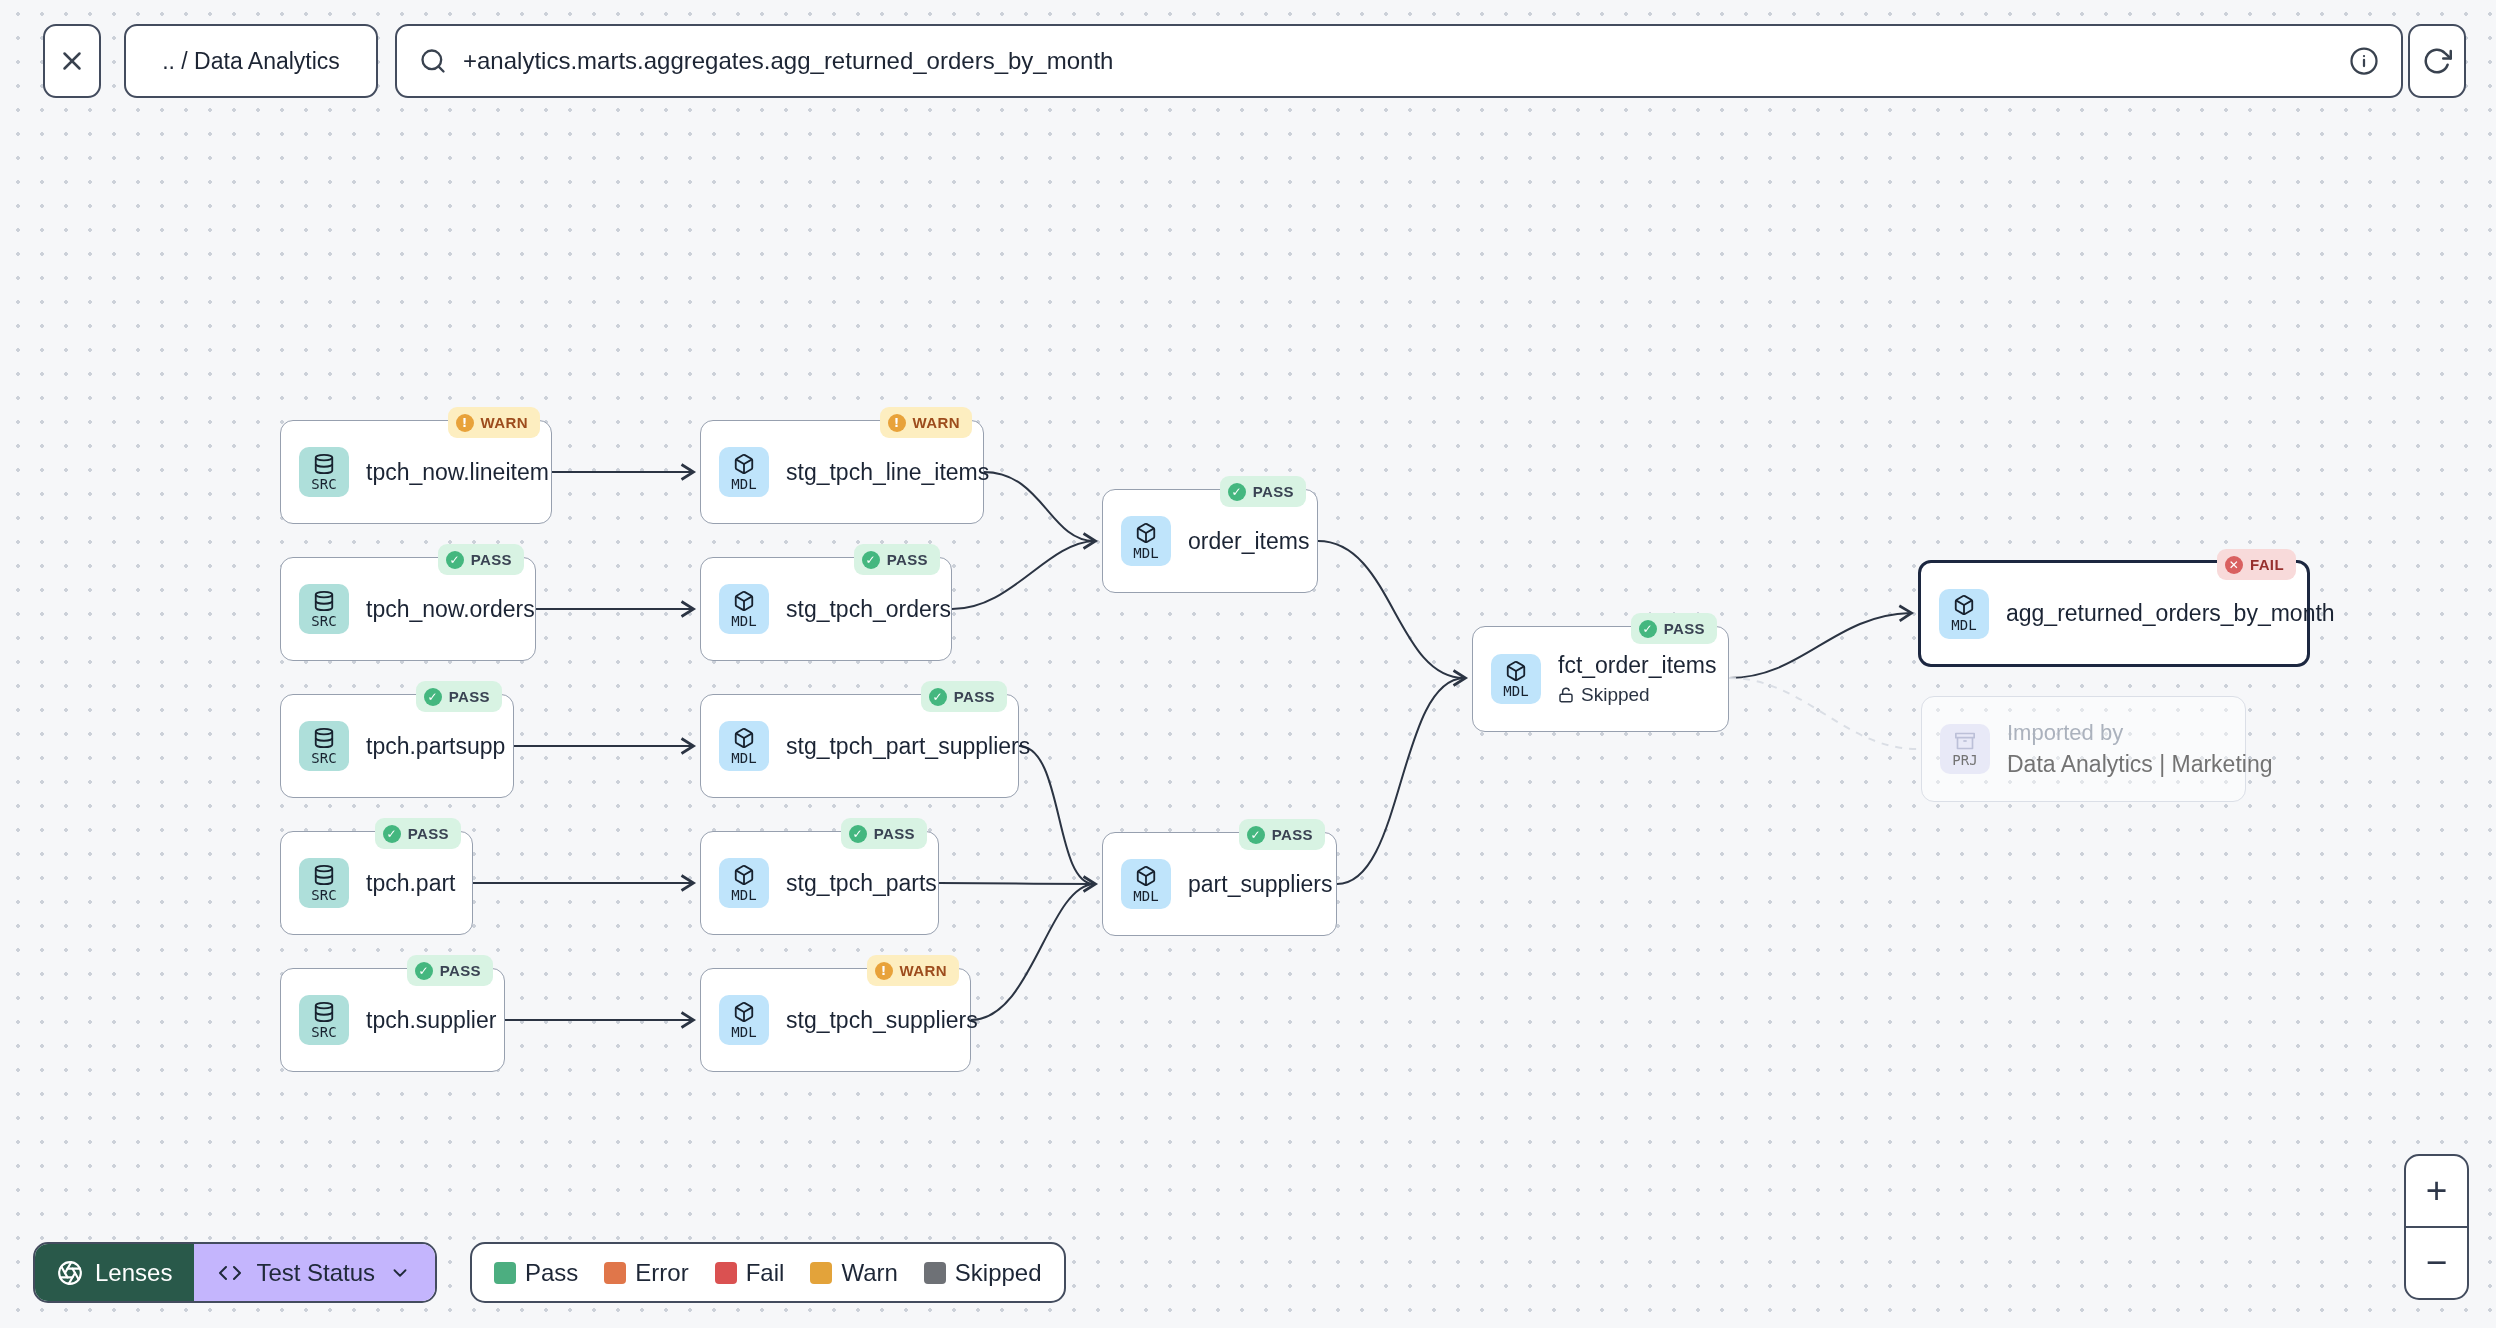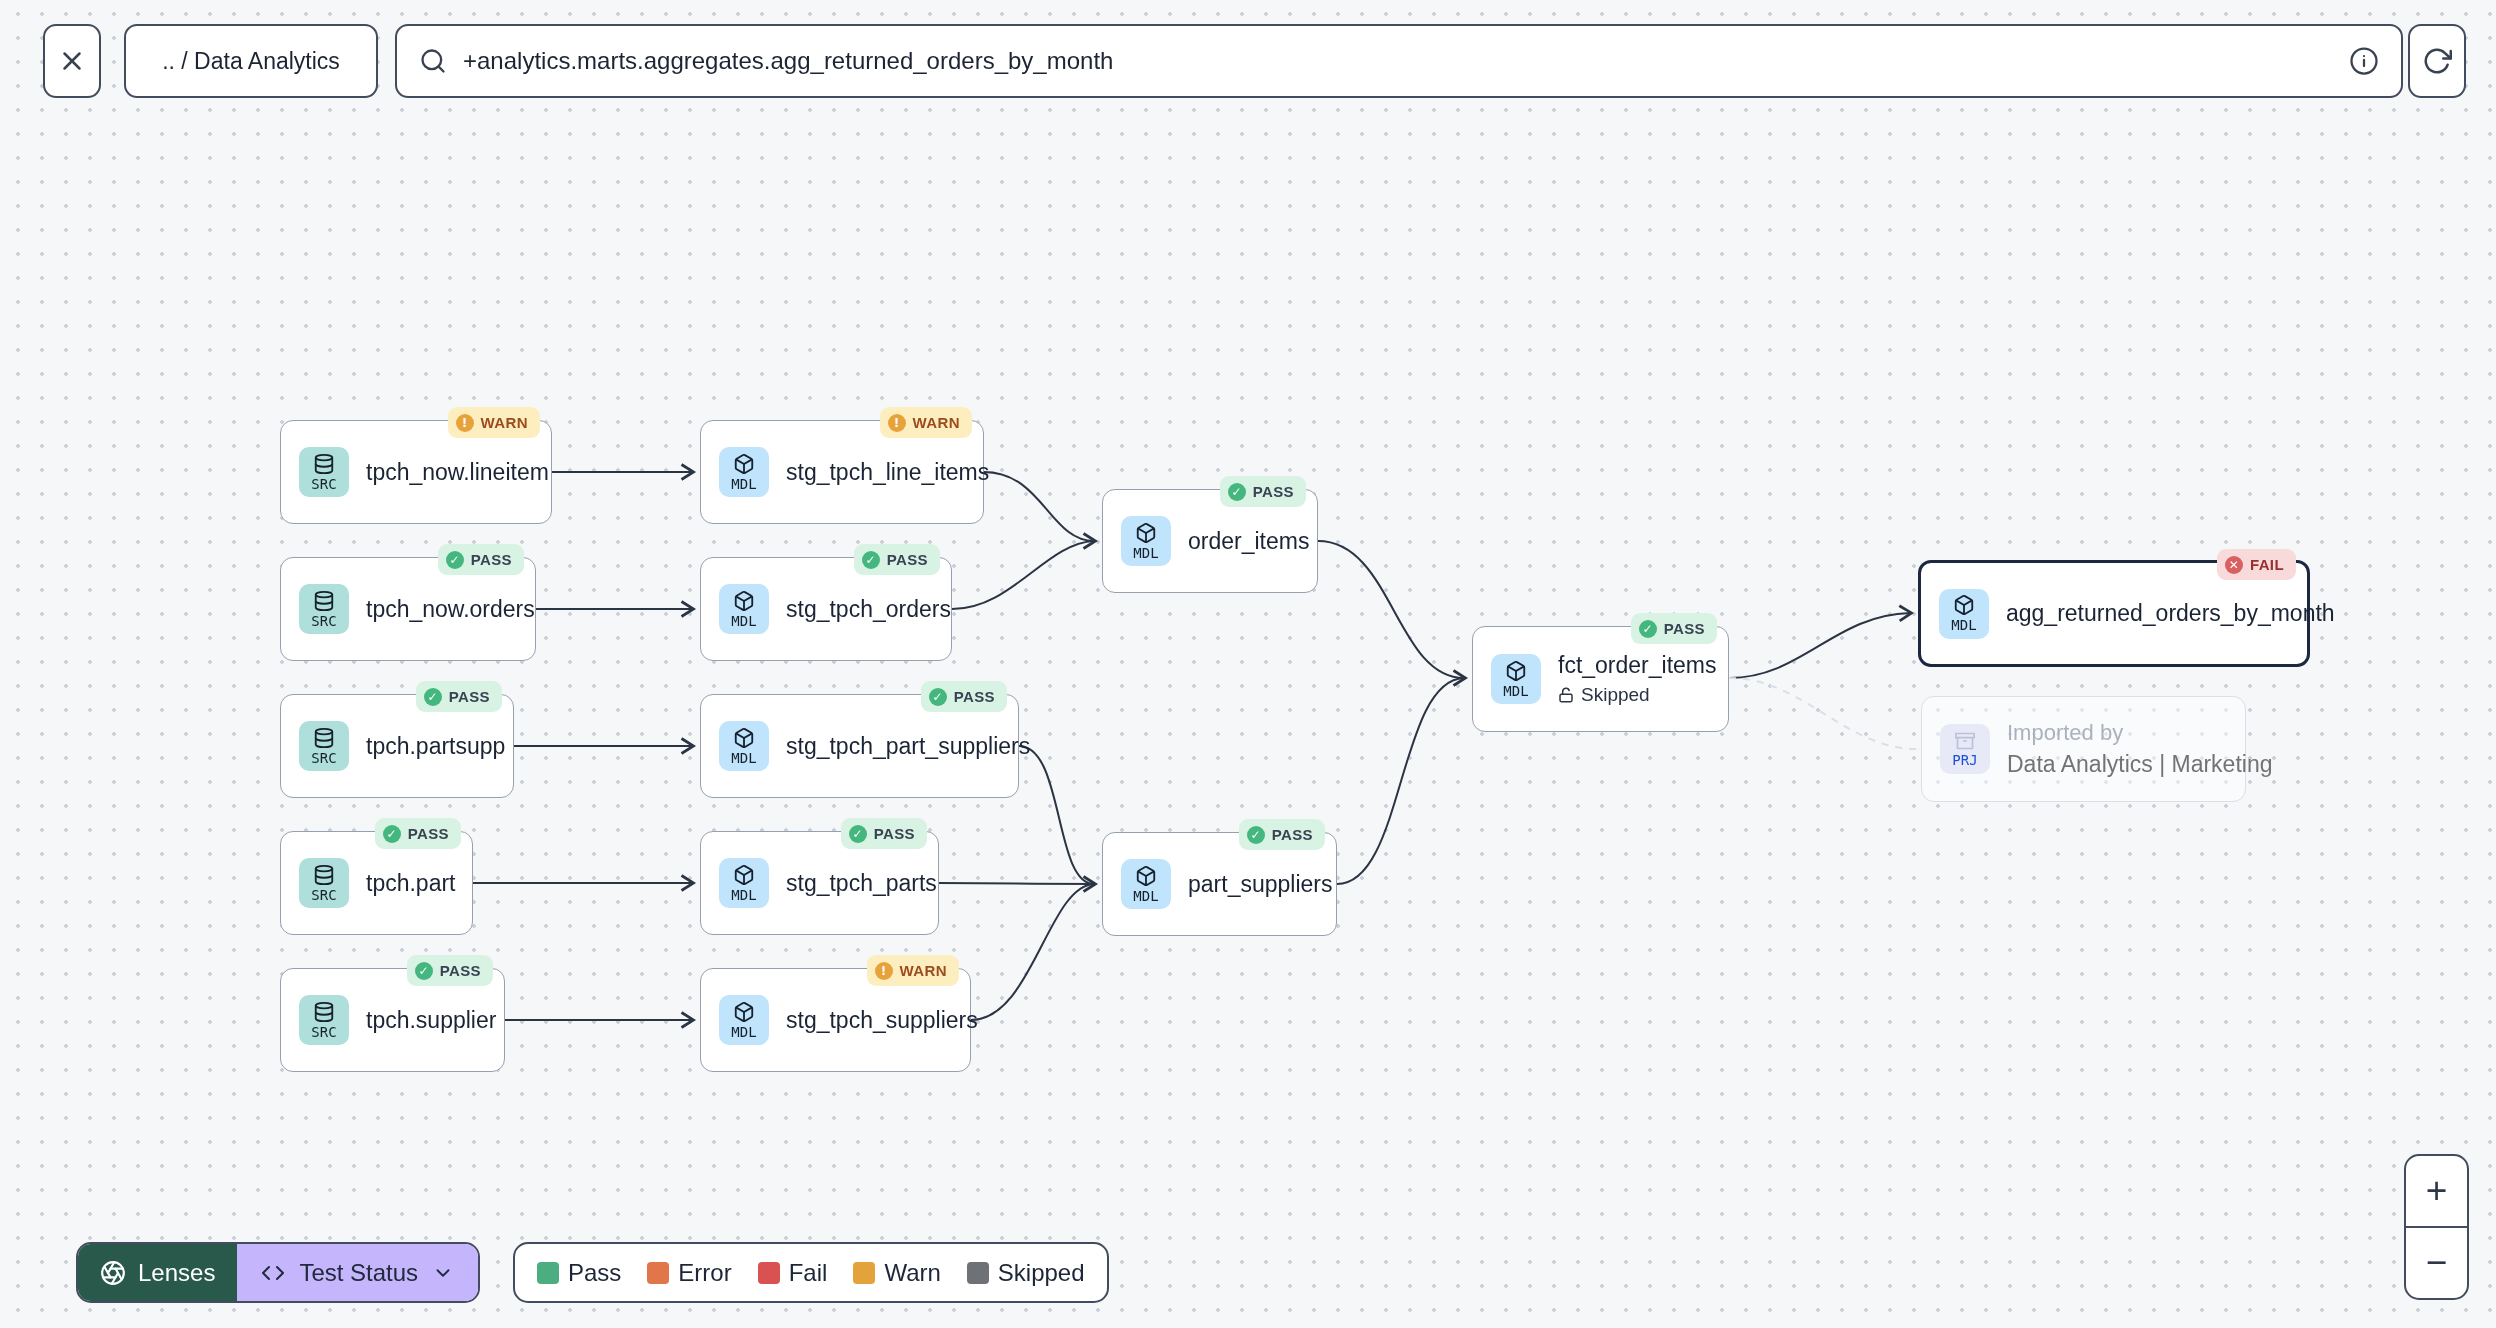--- a/index.html
+++ b/index.html
@@ -46,21 +46,21 @@
   .imp1 { font-size:22px; color:#abb2bd; }
   .imp2 { font-size:23px; color:#737373; }
   .chip {
     width:50px; height:50px; border-radius:10px; flex:0 0 auto;
     display:flex; flex-direction:column; align-items:center; justify-content:center; gap:1px;
     font-family:"DejaVu Sans Mono", monospace; font-size:14px; color:#17212e;
   }
   .chip svg { stroke:#17212e; }
   .chip.src { background:#aedfda; }
   .chip.mdl { background:#bfe4fb; }
-  .chip.prj { background:#e8e9f7; color:#1d4ed8;text-align:right; }
+  .chip.prj { background:#e8e9f7; color:#737373;text-align:right; }
   .chip.prj svg { stroke:#bcc0d8; }
   .badge {
     position:absolute; top:-14px; right:11px; height:31px;
     border-radius:9px; padding:0 12px 0 8px;
     display:flex; align-items:center; gap:7px;
     font-size:15px; font-weight:bold; letter-spacing:0.4px;
   }
   .bic {
     width:18px; height:18px; border-radius:50%; color:#ffffff;
     font-size:12px; font-weight:bold; display:flex; align-items:center; justify-content:center;
@@ -69,21 +69,21 @@
   .badge.pass { background:#d8f3e3; color:#3a4353; }
   .badge.pass .bic { background:#44b77f; }
   .badge.warn { background:#fdeec0; color:#9d4c1d; }
   .badge.warn .bic { background:#e8a23a; }
   .badge.fail { background:#f8dada; color:#97302e; }
   .badge.fail .bic { background:#d96060; }
   
   .pill {
     position:absolute; top:1242px; height:61px; background:#ffffff;
     border:2.5px solid #434c5e; border-radius:15px;
-    display:flex; align-items:center; z-index:3; overflow:hidden;margin-left:43px;
+    display:flex; align-items:center; z-index:3; overflow:hidden;
   }
   #lensesPill { left:33px; }
   .lens-left {
     height:100%; background:#29594a; color:#ffffff;
     display:flex; align-items:center; gap:12px; padding:0 22px;
     font-size:24px; cursor:pointer; border-radius:11px 0 0 11px;
   }
   .lens-left svg { stroke:#ffffff; }
   .lens-right {
     display:flex; align-items:center; gap:14px; padding:0 24px;

